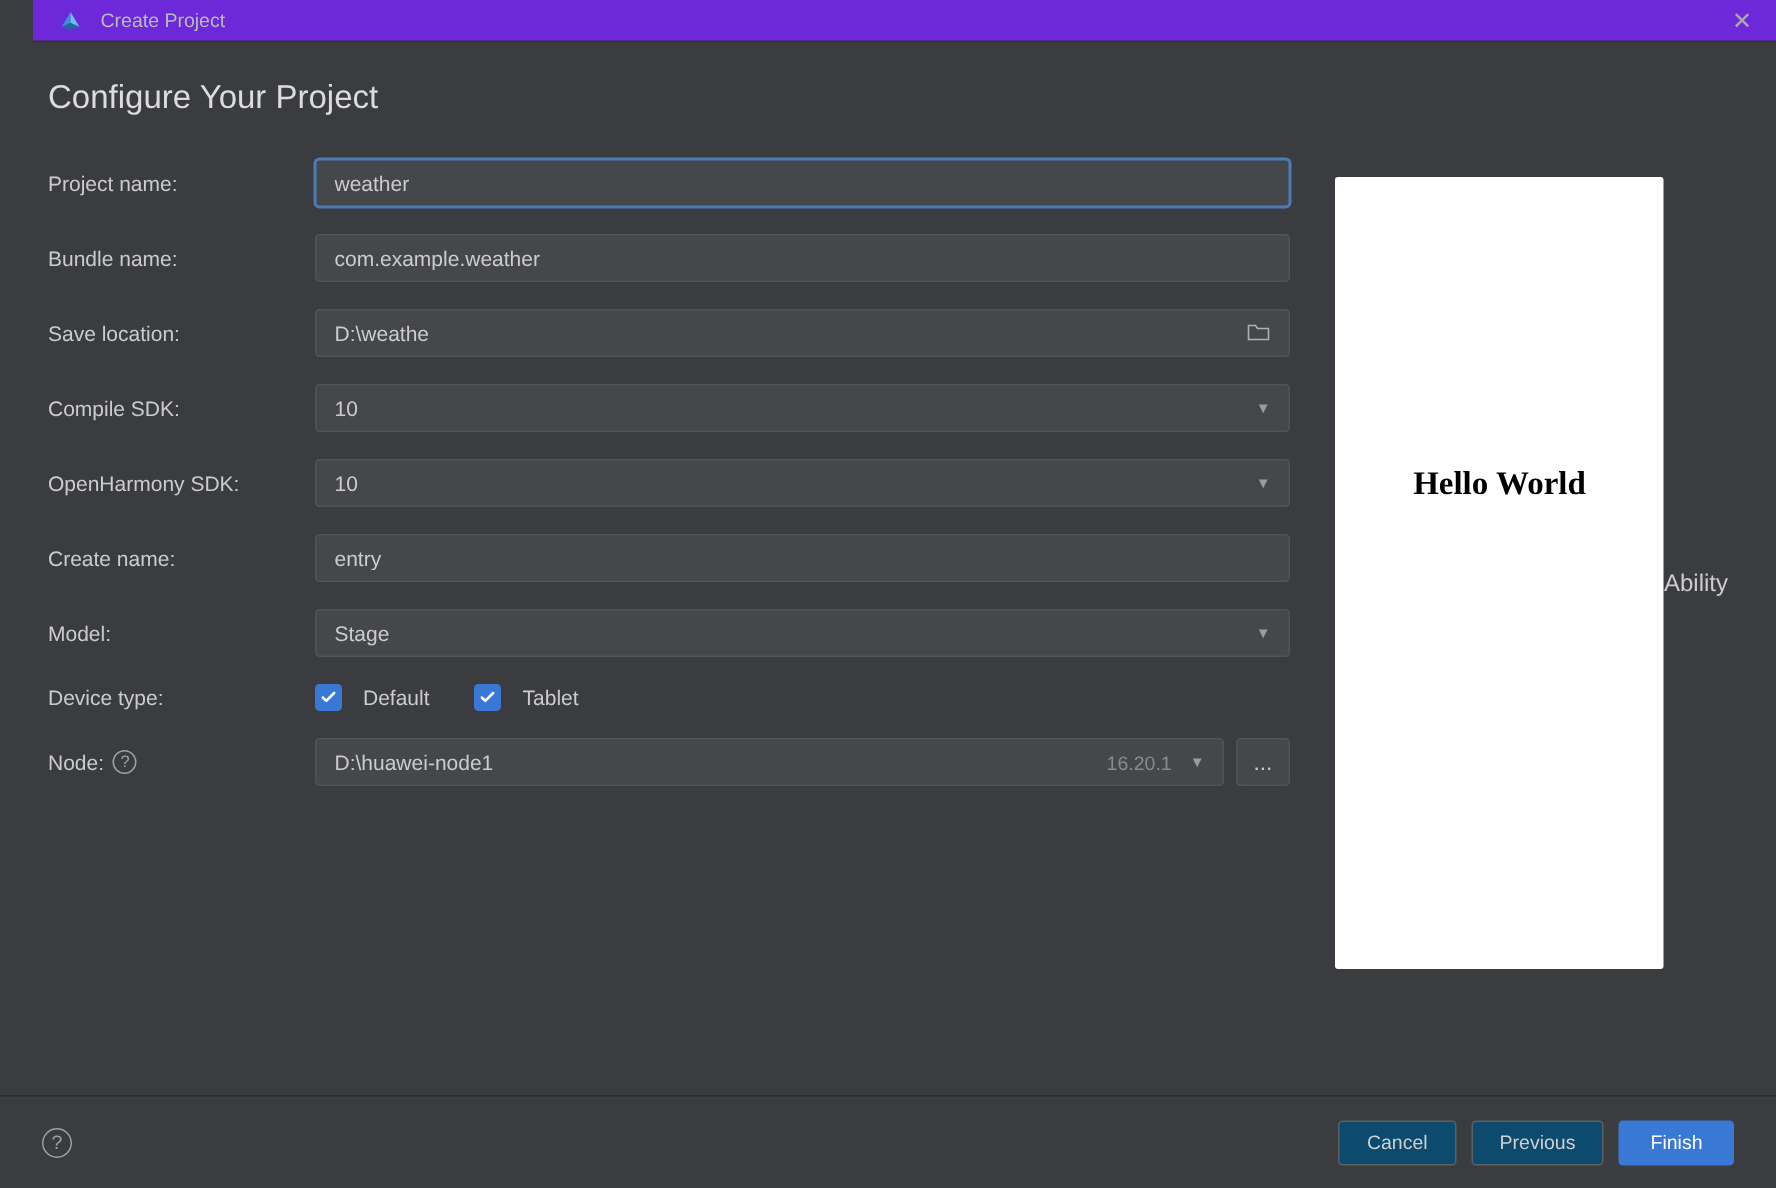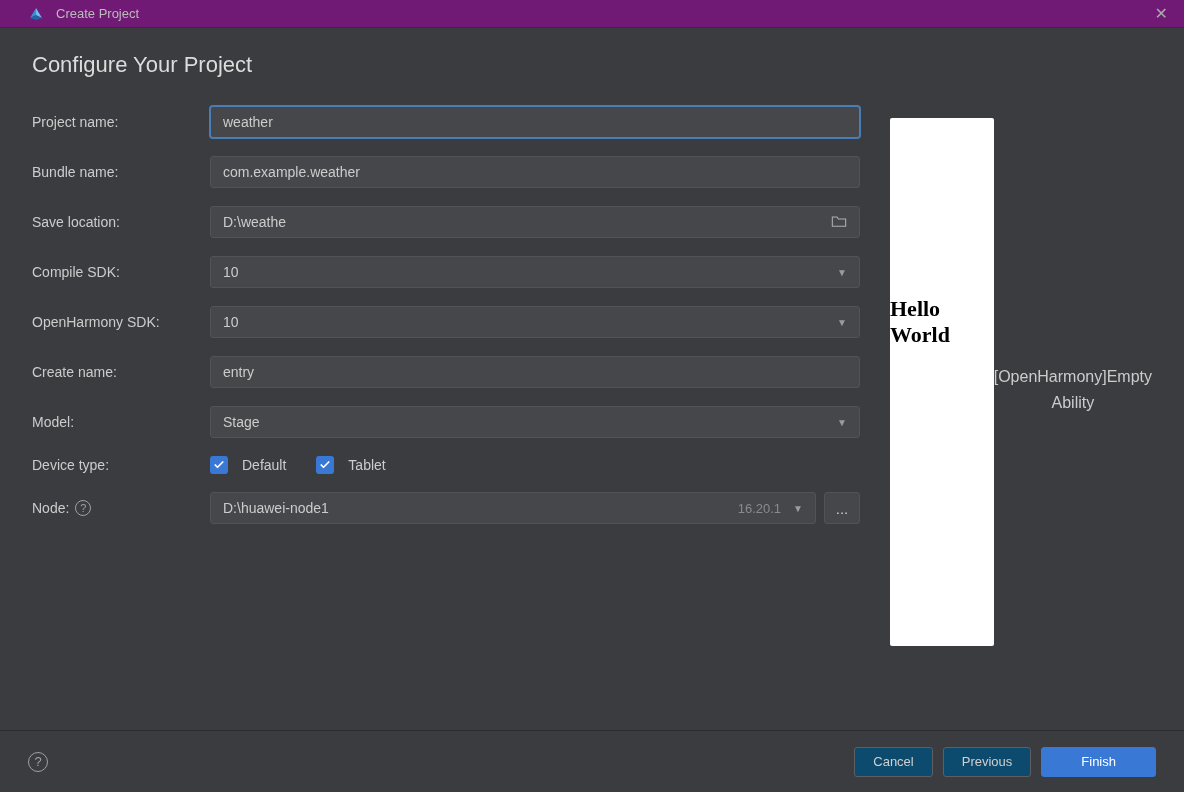--- a/index.html
+++ b/index.html
@@ -9,27 +9,28 @@
     background: #3a3c3f;
     font-family: -apple-system, BlinkMacSystemFont, "Segoe UI", Arial, sans-serif;
     color: #cccccc;
     overflow: hidden;
     display: flex;
     flex-direction: column;
   }
   
   .titlebar {
     height: 28px;
-    background: #701a75;
+    background: #6d28d9;
     border-bottom: 1px solid #2f3033;
     display: flex;
     align-items: center;
-    padding: 0 12px 0 28px;
+    padding: 0 12px 0 17px;
     font-size: 13px;
     color: #bbbbbb;
+    margin-left: 22px;
   }
   .titlebar .logo {
     width: 16px; height: 16px;
     margin-right: 12px;
     display: inline-flex; align-items: center; justify-content: center;
   }
   .titlebar .spacer { flex: 1; }
   .titlebar .close { color: #aaaaaa; font-size: 16px; cursor: pointer; padding: 0 4px; }
 
   
@@ -195,21 +196,21 @@
     border-radius: 3px;
     color: #d0d0d0;
     font-size: 13px;
     margin-left: 10px;
     cursor: pointer;
   }
   .footer button.primary {
     background: #3a78d6;
     border-color: #3a78d6;
     color: #ffffff;
-    padding: 0 39px;
+    padding: 0 20px;
   }
 </style>
 </head>
 <body>
 
 <div class="titlebar">
   <span class="logo">
     <svg viewBox="0 0 24 24" width="16" height="16">
       <path d="M12 3 L3 18 L12 14 Z" fill="#3a8dd6"></path>
       <path d="M12 3 L21 18 L12 14 Z" fill="#6fbdf0"></path>
@@ -335,21 +336,20 @@
       </div>
 
     </div>
   </div>
 
   <div class="preview">
     <div class="phone">
       <div class="hello">Hello World</div>
     </div>
     <div class="preview-caption">
-      <div>[OpenHarmony]Empty</div>
       <div>Ability</div>
     </div>
   </div>
 </div>
 
 <div class="footer">
   <span class="help-icon">?</span>
   <span class="spacer"></span>
   <button>Cancel</button>
   <button>Previous</button>

